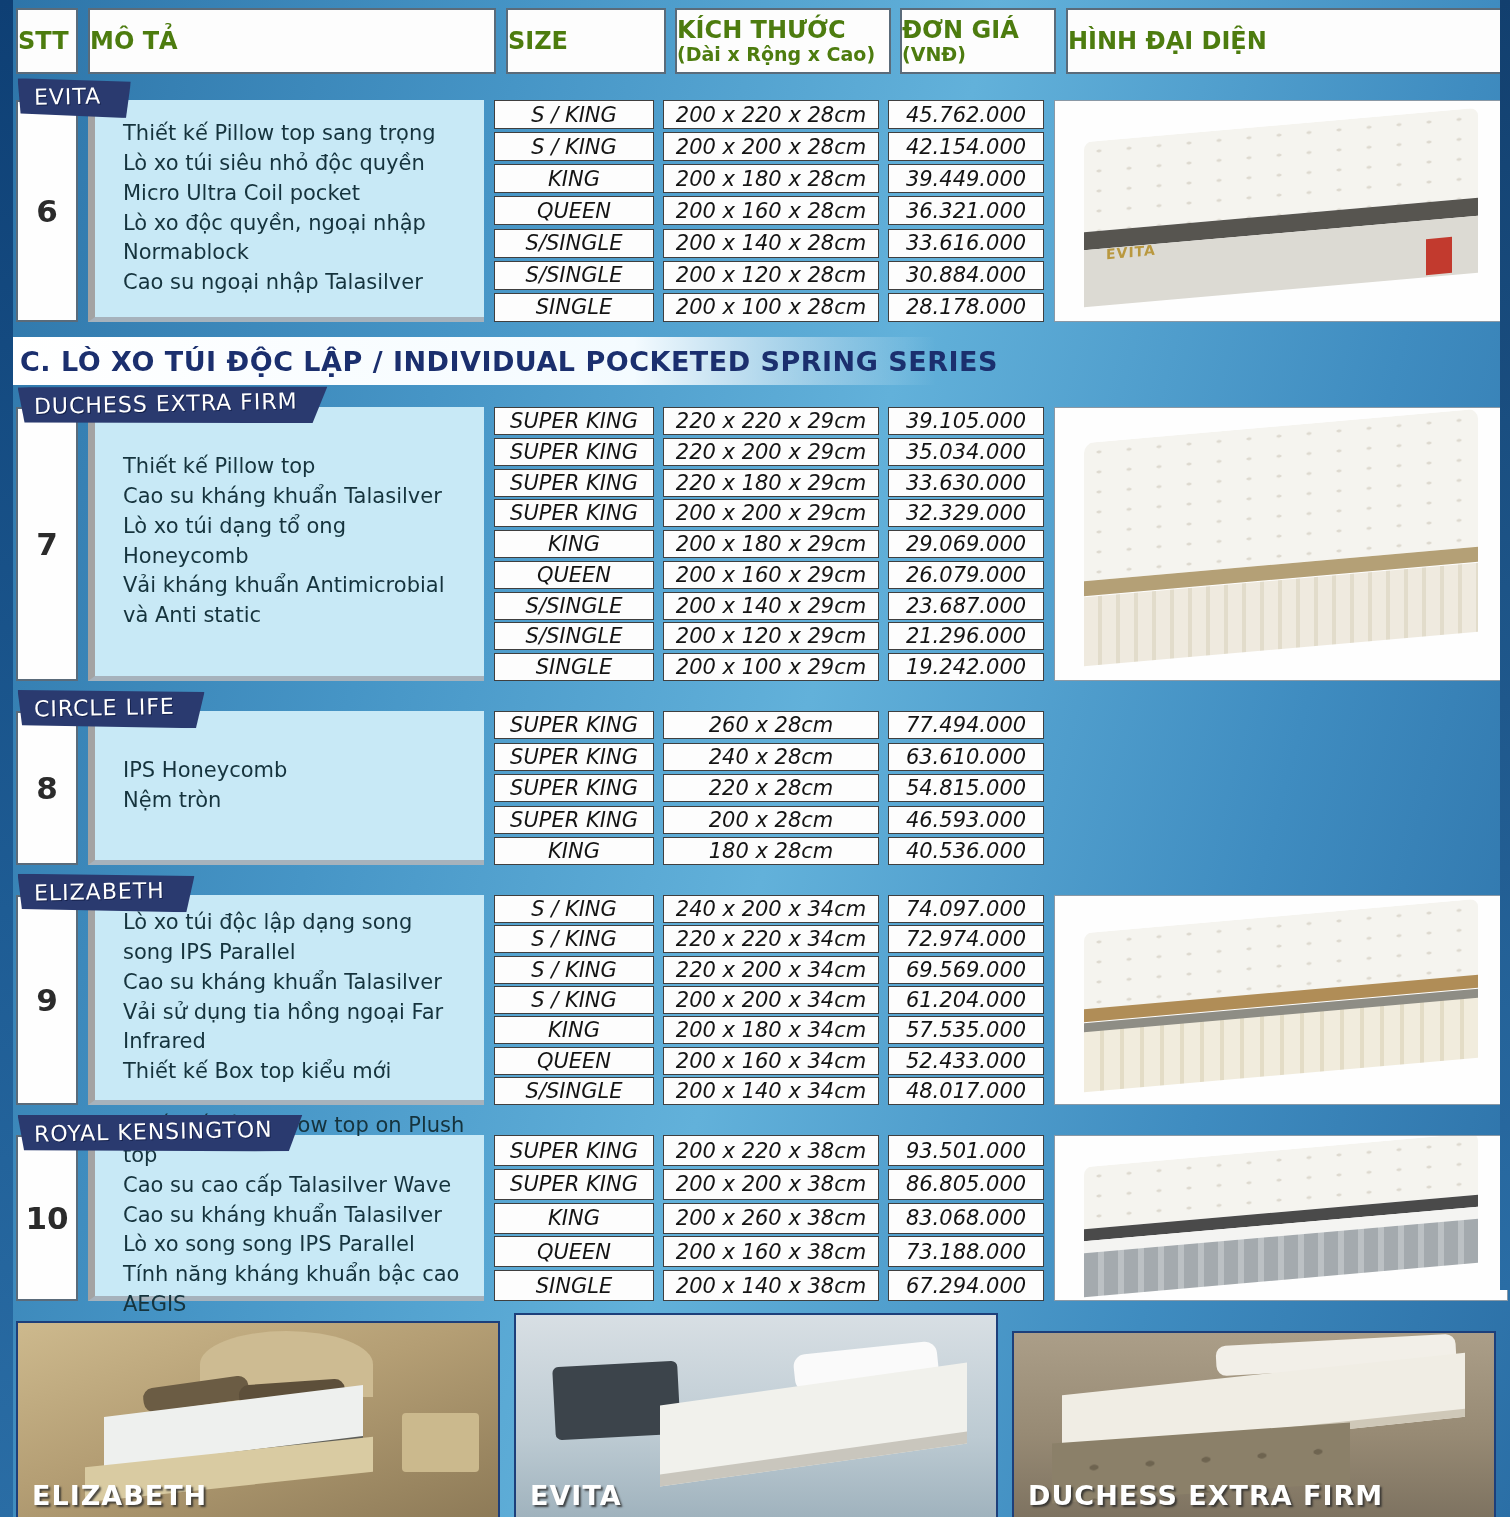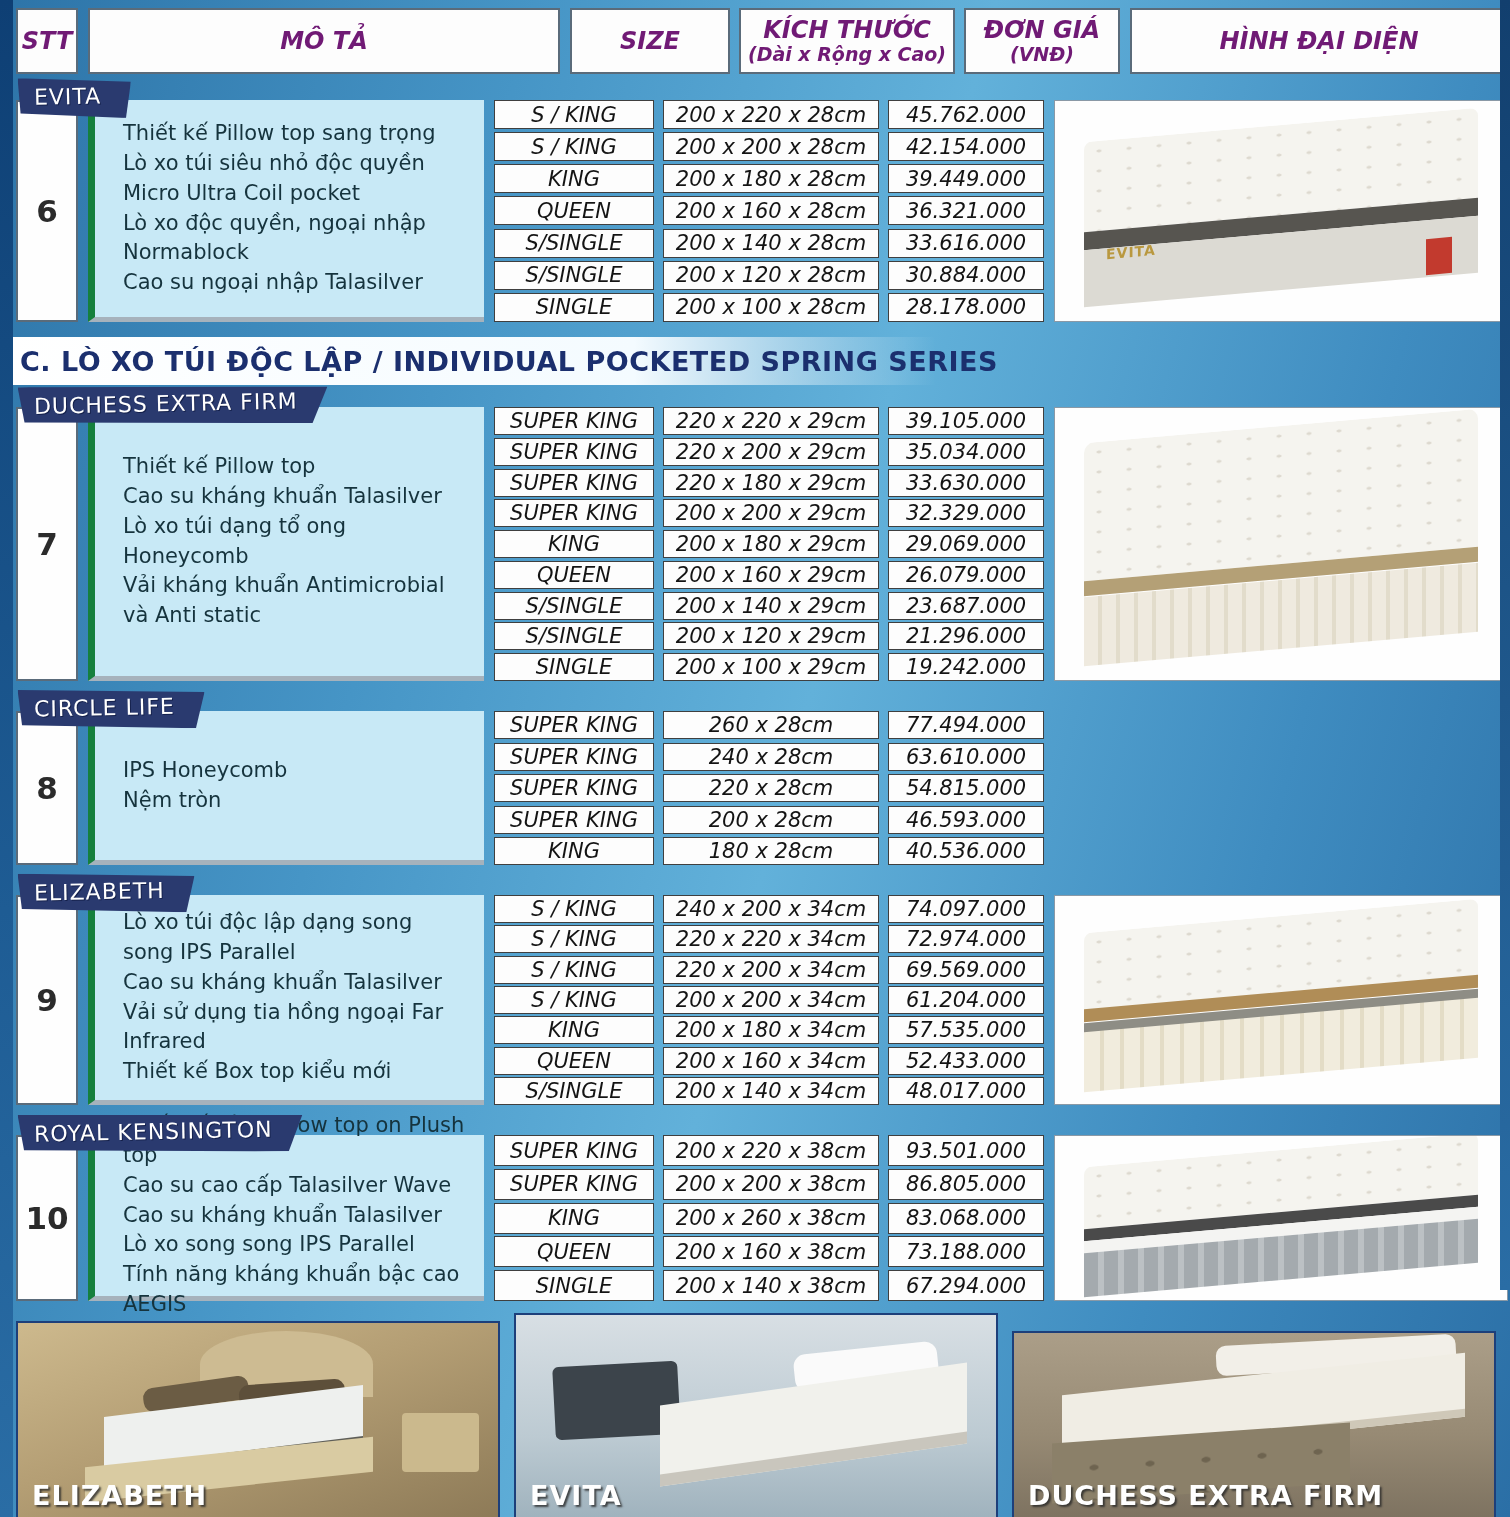--- a/index.html
+++ b/index.html
@@ -13,43 +13,43 @@
   body::before{content:"";position:absolute;left:0;top:0;bottom:0;width:13px;
     background:linear-gradient(#0e3f74,#1e5c94 60%,#2a6da5);z-index:5;}
   body::after{content:"";position:absolute;right:0;top:0;height:1290px;width:10px;
     background:linear-gradient(#123f6e,#2a6da5);z-index:5;}
 
   .page{position:relative;width:1510px;height:1517px;}
 
   
   .header{display:flex;gap:10px;padding:8px 2px 0 16px;height:74px;box-sizing:border-box;}
   .hcell{background:#fdfdfd;border:2px solid #5a6b7a;box-sizing:border-box;
-    display:flex;flex-direction:column;justify-content:center;align-items:center;
-    color:#701a75;font-weight:bold;font-size:24px;line-height:1.1;font-style:italic;}
+    display:flex;flex-direction:column;justify-content:center;align-items:flex-start;
+    color:#4d7c0f;font-weight:bold;font-size:24px;line-height:1.1;}
   .hcell .sub{font-size:19px;font-weight:bold;}
-  .w-stt{width:62px;} .w-desc{width:472px;}
+  .w-stt{width:62px;} .w-desc{width:408px;}
   .hmid{display:grid;grid-template-columns:160px 216px 156px;column-gap:9px;width:550px;}
   .hmid .hcell{width:auto;}
   .w-img{flex:1;}
 
   
   .block{position:relative;display:flex;gap:10px;box-sizing:border-box;
     padding:14px 2px 4px 16px;margin-top:12px;}
   .b6{height:240px;} .b7{height:292px;margin-top:8px;} .b8{height:172px;} .b9{height:228px;} .b10{height:184px;}
 
   .ribbon{position:absolute;top:-9px;left:18px;z-index:4;background:#2a3a6f;color:#fff;
     font-size:22px;letter-spacing:1px;padding:7px 30px 10px 16px;
     clip-path:polygon(0 0,100% 14%,95% 100%,2% 84%);transform:rotate(-1.2deg);
     text-shadow:1px 1px 0 #14204a;white-space:nowrap;}
 
   .stt-cell{width:62px;background:#fefefe;border:2px solid #5a6b7a;box-sizing:border-box;
     display:flex;align-items:center;justify-content:center;
     font-size:31px;font-weight:bold;color:#2b2b2b;}
   .desc-cell{width:396px;background:#c8e9f6;box-sizing:border-box;
-    border-left:7px solid #15803d;border-bottom:5px solid #a6b2bc;
+    border-left:7px solid #a3a3a3;border-bottom:5px solid #a6b2bc;
     display:flex;align-items:center;
     padding:10px 16px 10px 28px;
     color:#15333d;font-size:21px;font-weight:500;line-height:1.42;white-space:pre-line;}
   .rows-wrap{width:550px;display:flex;flex-direction:column;justify-content:space-between;font-style:italic;}
   .size-row{display:grid;grid-template-columns:160px 216px 156px;column-gap:9px;}
   .size-row .cell{background:#fdfdfd;border:1px solid #3f3f3f;box-sizing:border-box;
     display:flex;align-items:center;justify-content:center;
     font-size:21px;color:#141414;}
   .b6 .size-row{height:29px;} .b7 .size-row{height:28px;} .b8 .size-row{height:28px;}
   .b9 .size-row{height:28px;} .b10 .size-row{height:31px;}

